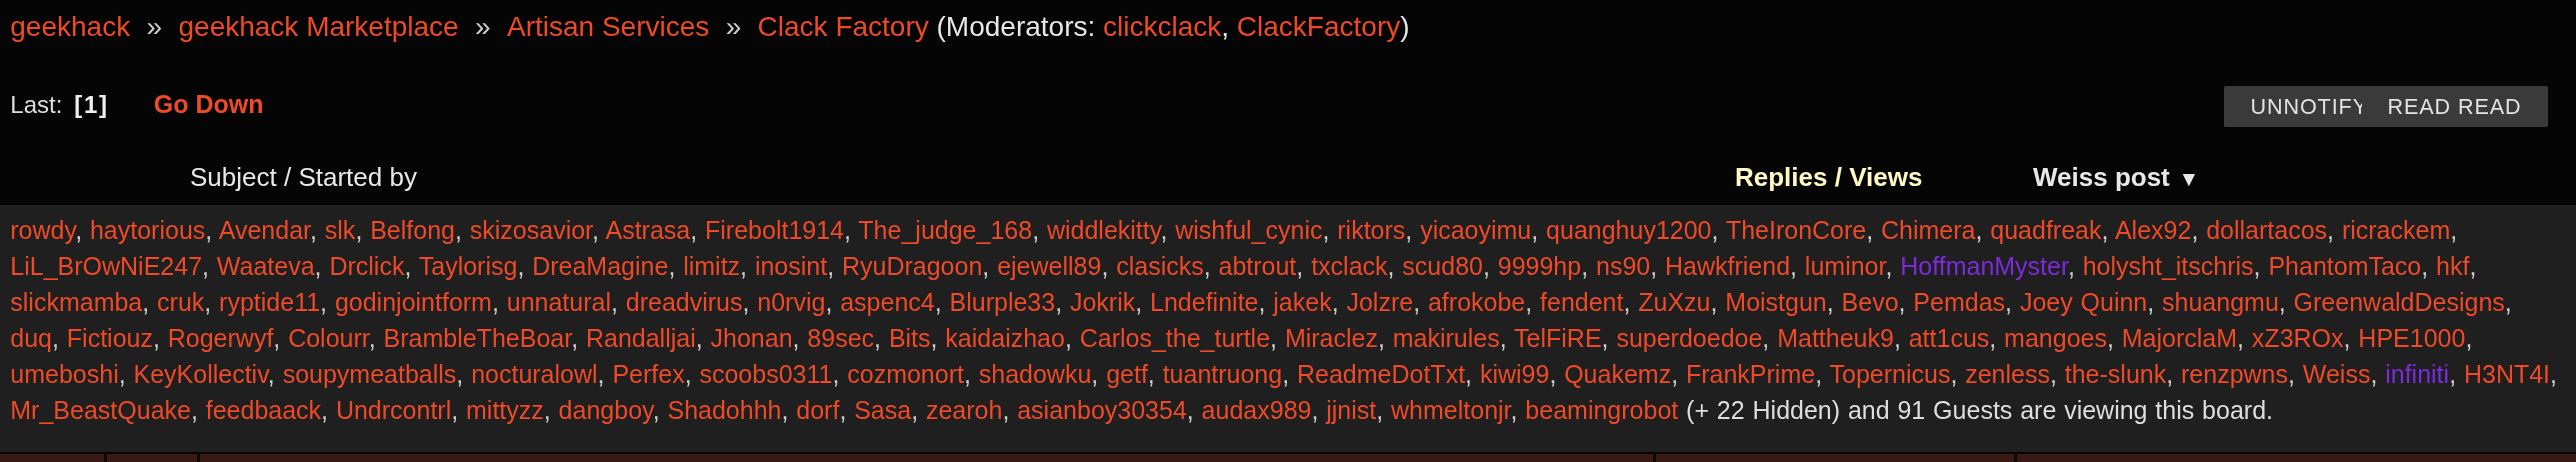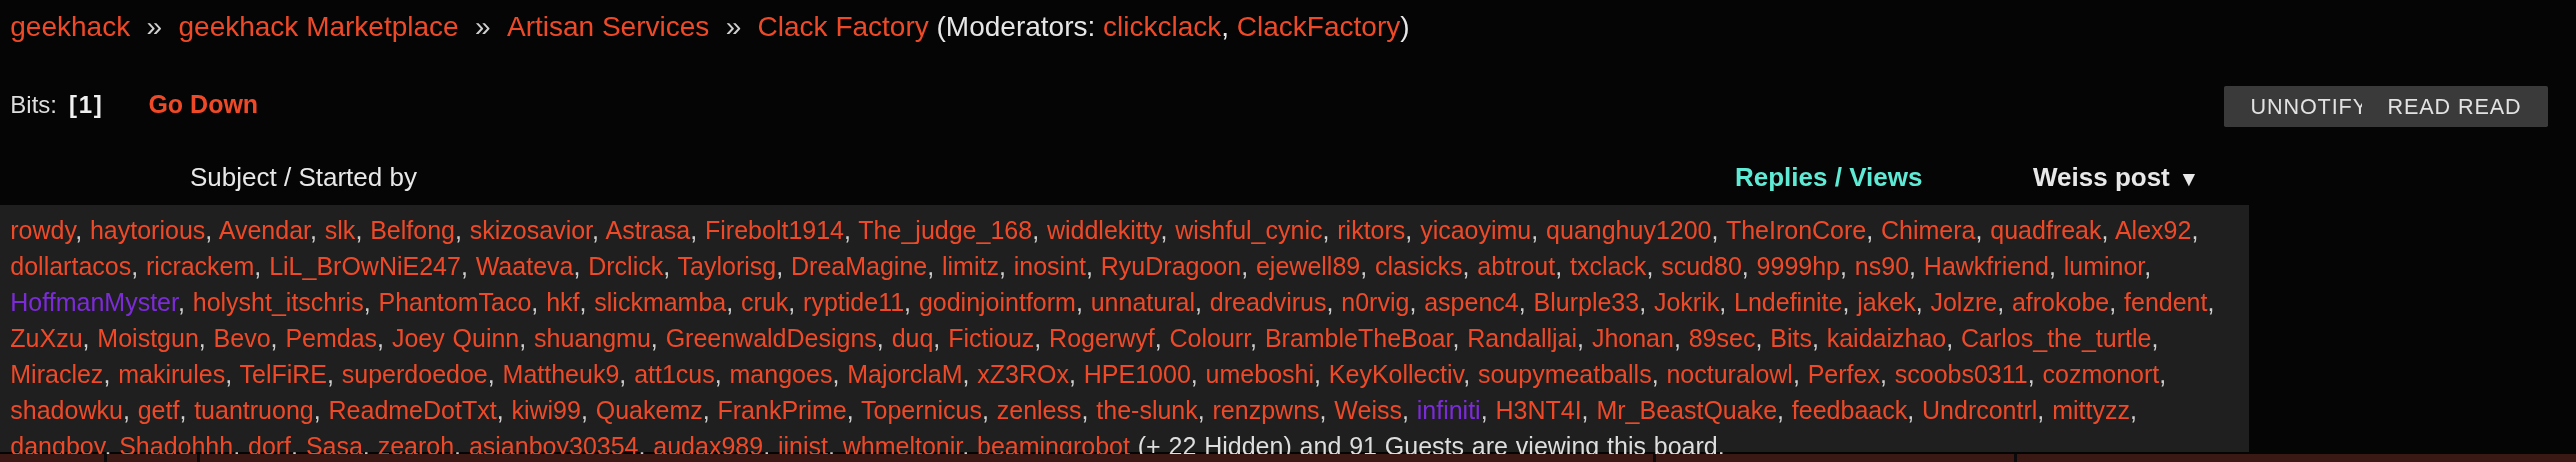--- a/index.html
+++ b/index.html
@@ -51,32 +51,32 @@
   .btn-unnotify{right:182px;}
   .btn-markread{right:28.4px;}
 
   
   .th-subject{
     position:absolute;left:190px;top:162px;
     font-size:26px;font-weight:normal;color:#e8e8e8;
   }
   .th-replies{
     position:absolute;left:1735px;top:162px;
-    font-size:26px;font-weight:bold;color:#5eead4;
+    font-size:26px;font-weight:bold;color:#fef9c3;
   }
   .th-lastpost{
     position:absolute;left:2033px;top:162px;
     font-size:26px;font-weight:bold;color:#e8e8e8;
   }
   .sort-icon{font-size:21px;margin-left:8.6px;color:#e8e8e8;}
 
   
   .viewers-panel{
     position:absolute;left:0;top:205px;
-    width:2249px;height:247px;
+    width:2576px;height:247px;
     background:var(--panel);
     padding:7px 10.3px 0 10.3px;
   }
   .viewers-text{
     font-size:25px;line-height:36px;
     color:#cfcfcf;
     word-spacing:0.9px;
   }
   .viewers-text .tail{color:#dedede;}
 
@@ -90,21 +90,21 @@
     position:absolute;top:0;width:2.6px;height:7.8px;
     background:#0a0a0a;
   }
 </style>
 </head>
 <body>
 
 <div class="breadcrumb"><a class="link">geekhack</a><span class="sep"> » </span><a class="link">geekhack Marketplace</a><span class="sep"> » </span><a class="link">Artisan Services</a><span class="sep"> » </span><a class="link">Clack Factory</a> <span class="mods">(Moderators: </span><a class="link">clickclack</a><span class="mods">, </span><a class="link">ClackFactory</a><span class="mods">)</span></div>
 
 <div class="pages-row">
-  <span>Bits:</span><span class="pages-current">[1]</span><a class="go-down">Go Down</a>
+  <span>Last:</span><span class="pages-current">[1]</span><a class="go-down">Go Down</a>
 </div>
 
 <button class="btn btn-unnotify">UNNOTIFY</button>
 <button class="btn btn-markread">READ READ</button>
 
 <div class="th-subject">Subject / Started by</div>
 <div class="th-replies">Replies / Views</div>
 <div class="th-lastpost"><span>Weiss post</span><span class="sort-icon">▼</span></div>
 
 <div class="viewers-panel">

